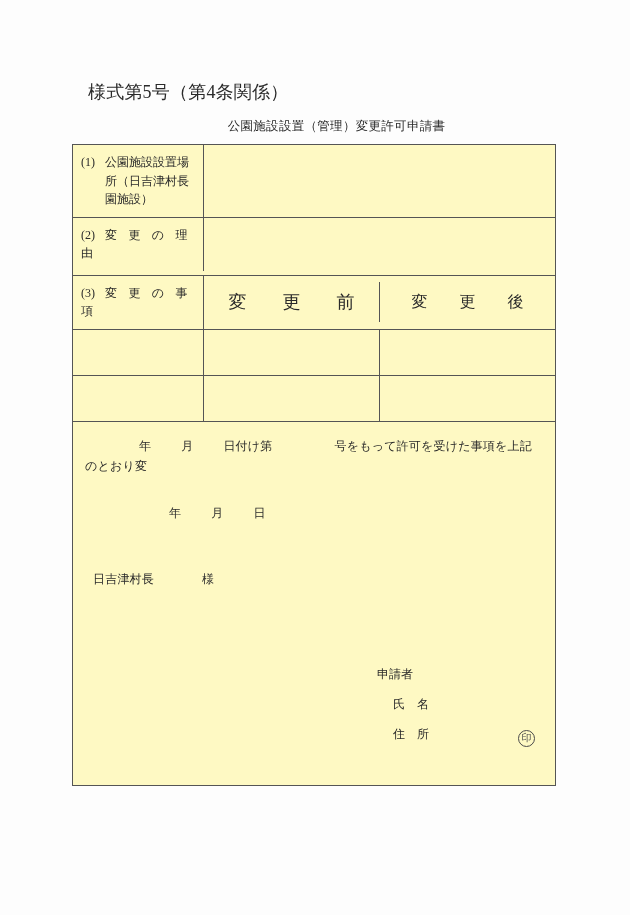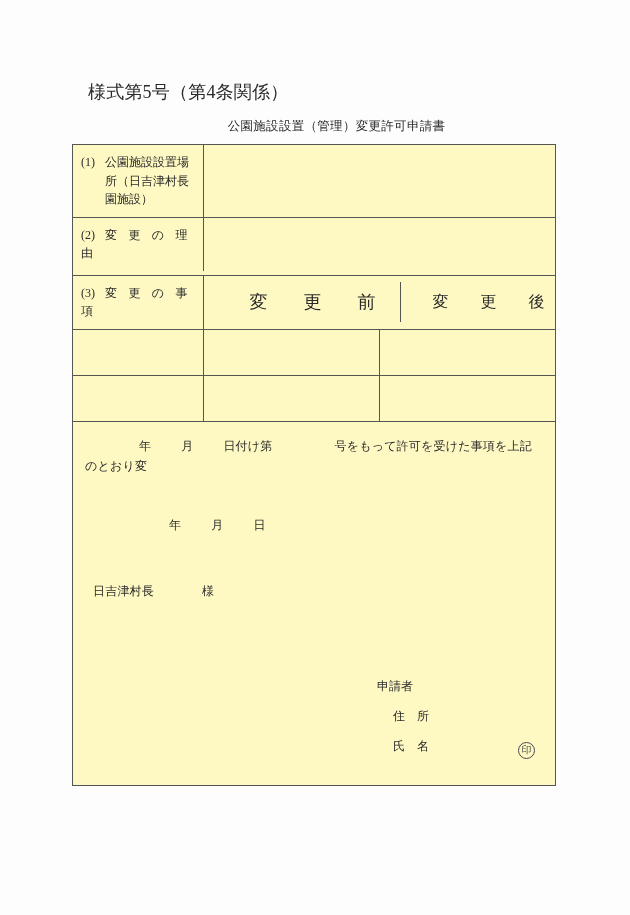--- a/index.html
+++ b/index.html
@@ -86,21 +86,21 @@
   .cell-end {
     flex: 1;
     box-sizing: border-box;
     text-align: center;
     padding: 8px 4px;
     font-size: 16px;
   }
 
   .row-location { min-height: 63px; }
   .row-reason   { min-height: 58px; align-items: flex-start; }
-  .row-item-head{ min-height: 34px; align-items: center; gap: 21px; }
+  .row-item-head{ min-height: 34px; align-items: center; }
   .row-blank    { min-height: 46px; }
 
   .idx {
     display: inline-block;
     min-width: 24px;
   }
   .label-multiline {
     display: block;
   }
   .label-multiline .l2,
@@ -123,21 +123,21 @@
   .statement {
     line-height: 1.7;
     text-indent: 28px;
     letter-spacing: 0.2px;
   }
   .gap-s  { display: inline-block; width: 26px; }
   .gap-m  { display: inline-block; width: 30px; }
   .gap-l  { display: inline-block; width: 62px; }
 
   .date-line {
-    margin-top: 40px;
+    margin-top: 28px;
     padding-left: 58px;
     letter-spacing: 0.2px;
   }
   .addressee {
     margin-top: 49px;
     padding-left: 8px;
     letter-spacing: 0.2px;
   }
   .addressee .sama { display: inline-block; padding-left: 48px; }
 
@@ -230,22 +230,22 @@
         <div class="date-line">
           <span class="gap-s"></span><span>年</span><span class="gap-m"></span><span>月</span><span class="gap-m"></span><span>日</span>
         </div>
 
         <div class="addressee">
           <span>日吉津村長</span><span class="sama">様</span>
         </div>
 
         <div class="applicant">
           <span class="ap-title">申請者</span>
+          <span class="ap-field">氏　名</span>
           <span class="ap-field">住　所</span>
-          <span class="ap-field">氏　名</span>
           <span class="seal">
             <span class="seal-glyph">印</span>
           </span>
         </div>
 
       </div>
     </div>
 
   </div>
 </div>

